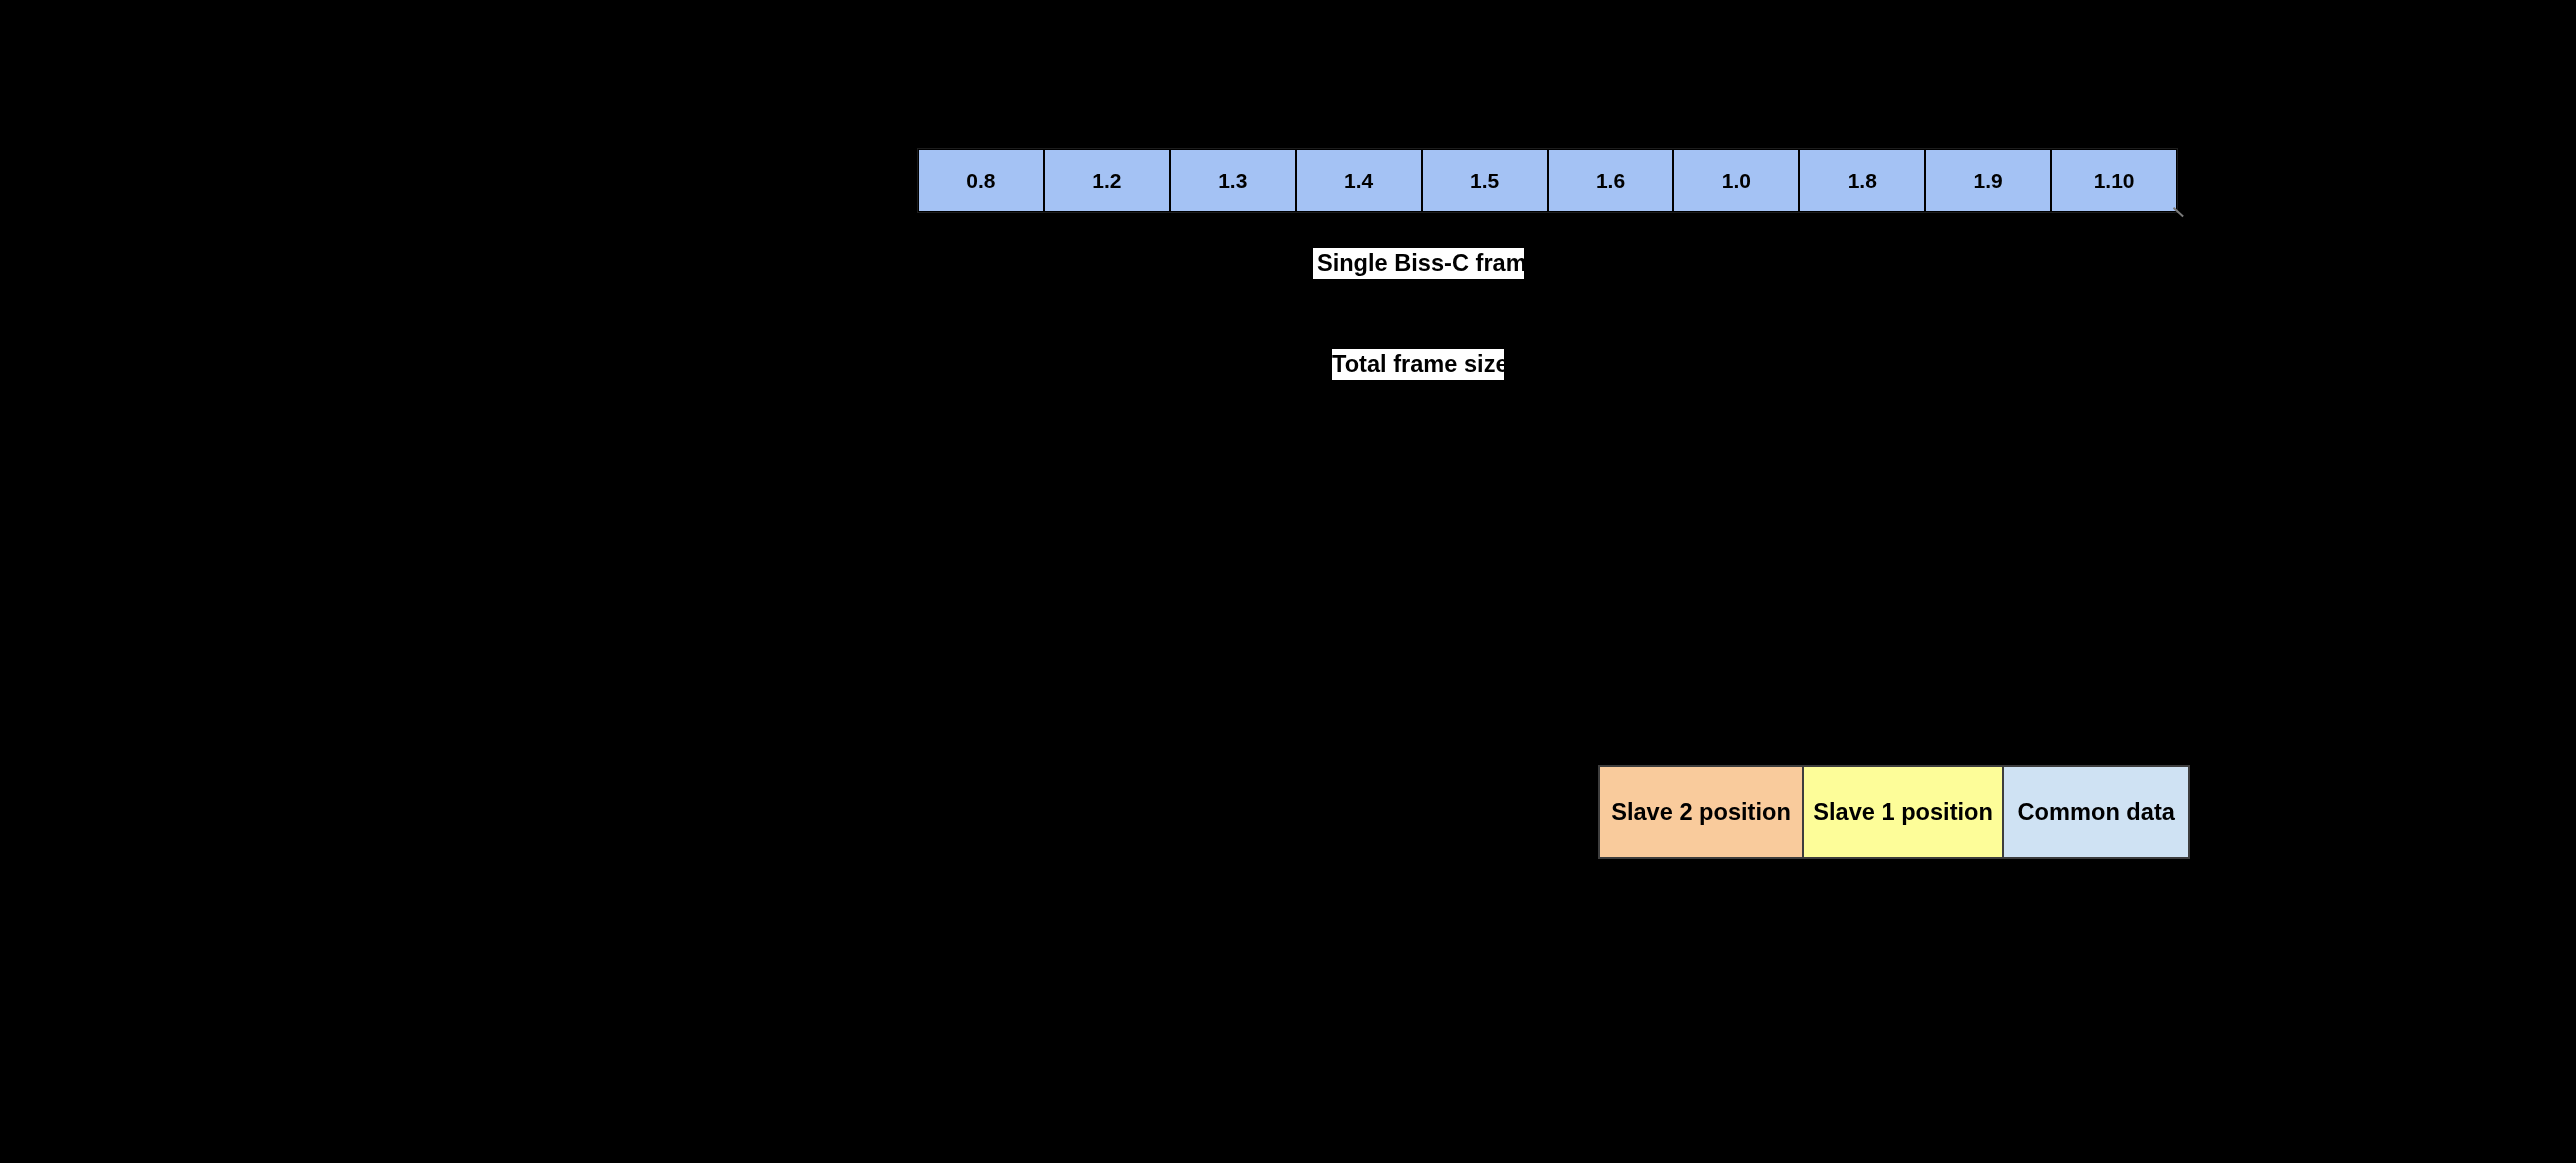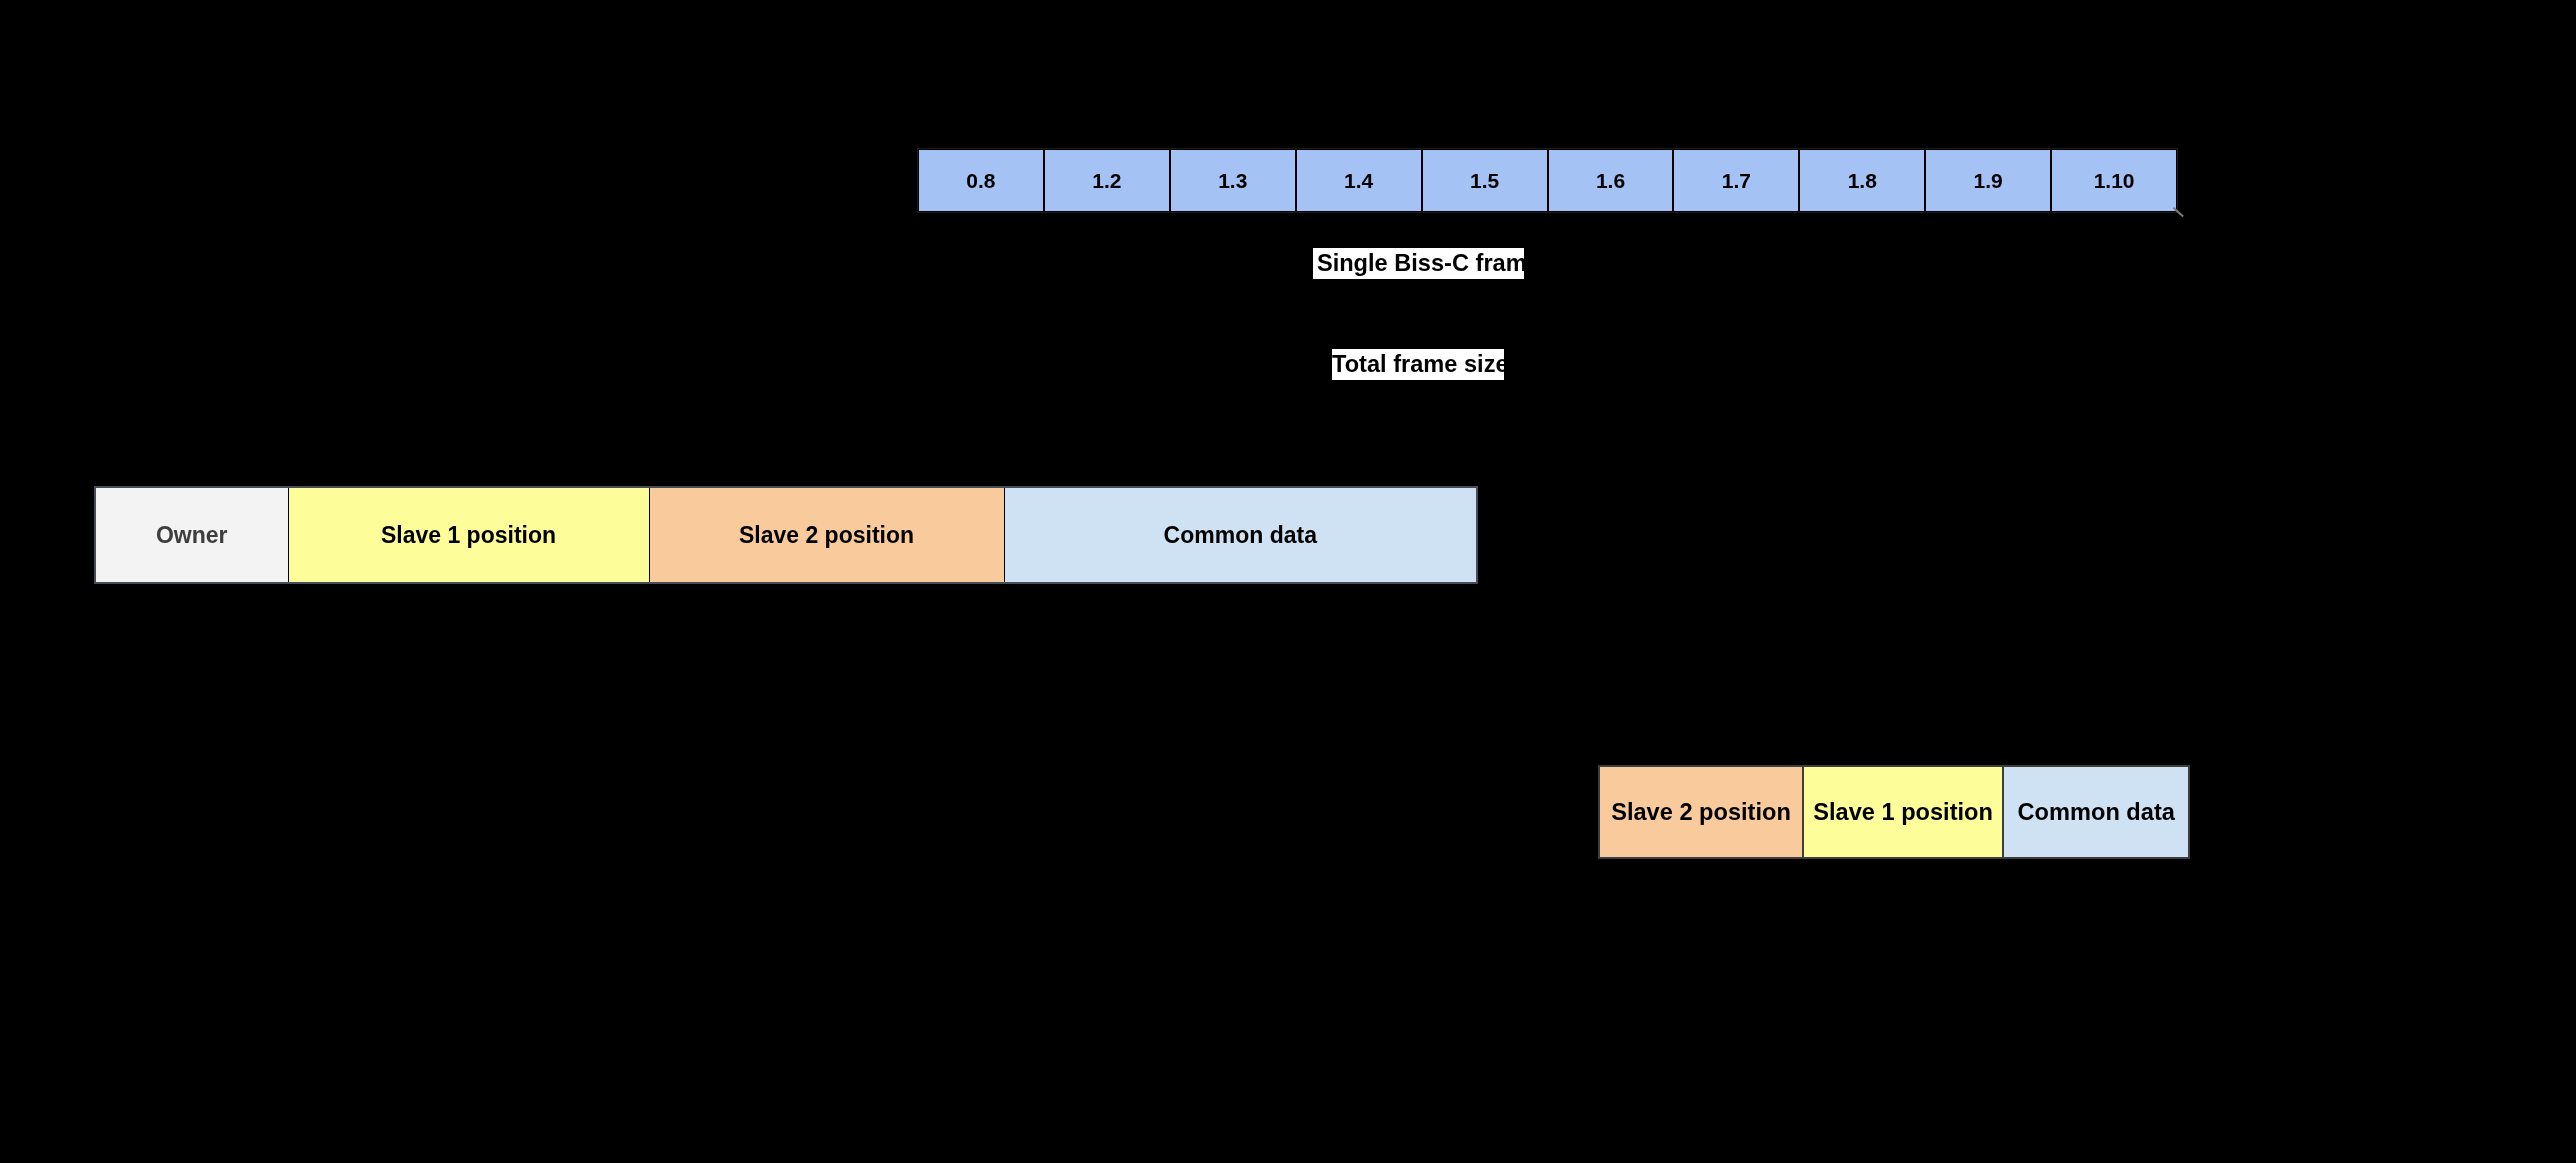--- a/index.html
+++ b/index.html
@@ -87,46 +87,40 @@
 </head>
 <body>
 
 <div class="abs frame-row">
   <div class="frame-cell">0.8</div>
   <div class="frame-cell">1.2</div>
   <div class="frame-cell">1.3</div>
   <div class="frame-cell">1.4</div>
   <div class="frame-cell">1.5</div>
   <div class="frame-cell">1.6</div>
-  <div class="frame-cell">1.7</div>
+  <div class="frame-cell">1.0</div>
   <div class="frame-cell">1.8</div>
   <div class="frame-cell">1.9</div>
   <div class="frame-cell">1.10</div>
 </div>
 <div class="abs resize-artifact"></div>
 
 <div class="abs note note-single">Single Biss-C frame</div>
 <div class="abs note note-total">Total frame size</div>
 
 <table class="abs frame-table">
   <colgroup>
     <col style="width:193px">
       <col style="width:361px">
       <col style="width:355px">
     <col style="width:123px">
       <col style="width:124px">
       <col style="width:226px">
   </colgroup>
   <tbody>
-  <tr class="bold-row">
-    <td class="rowhead">Owner</td>
-    <td class="bg-yellow">Slave 1 position</td>
-    <td class="bg-orange">Slave 2 position</td>
-    <td class="bg-blue" colspan="3">Common data</td>
-  </tr>
 </tbody>
   </table>
 
 <div class="abs legend">
   <div class="legend-box b1 bg-orange">Slave 2 position</div>
   <div class="legend-box b2 bg-yellow">Slave 1 position</div>
   <div class="legend-box b3 bg-blue">Common data</div>
 </div>
 
 

